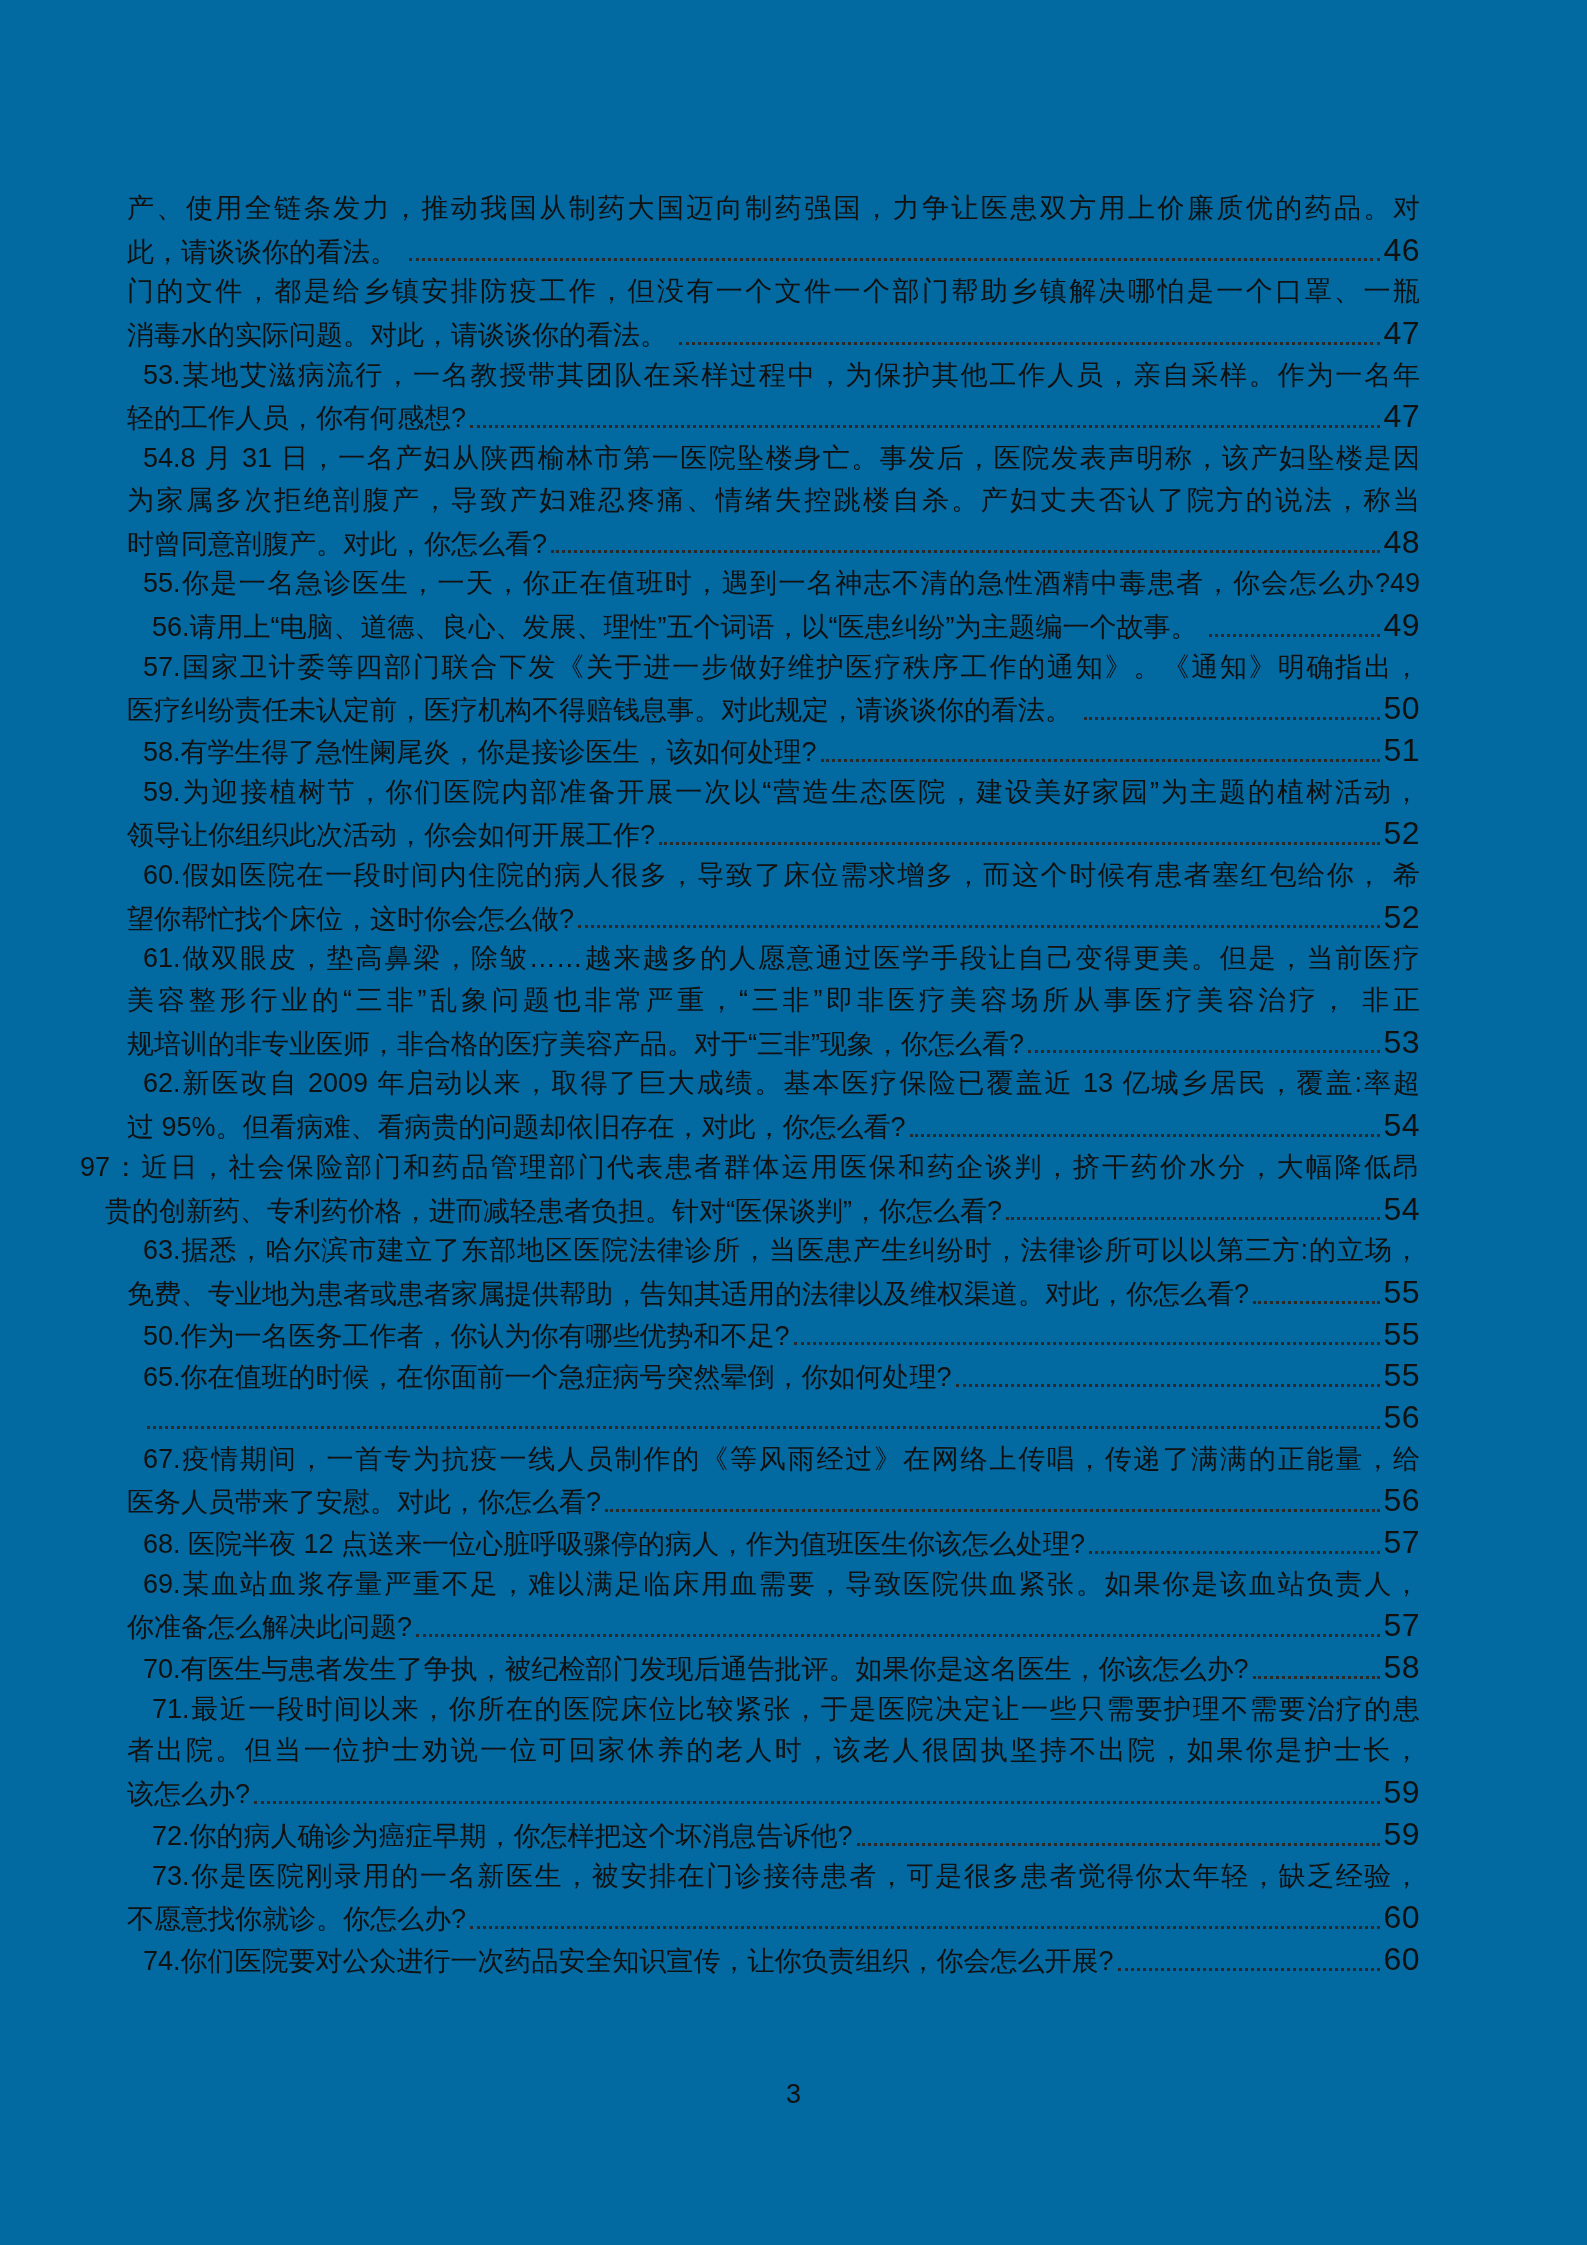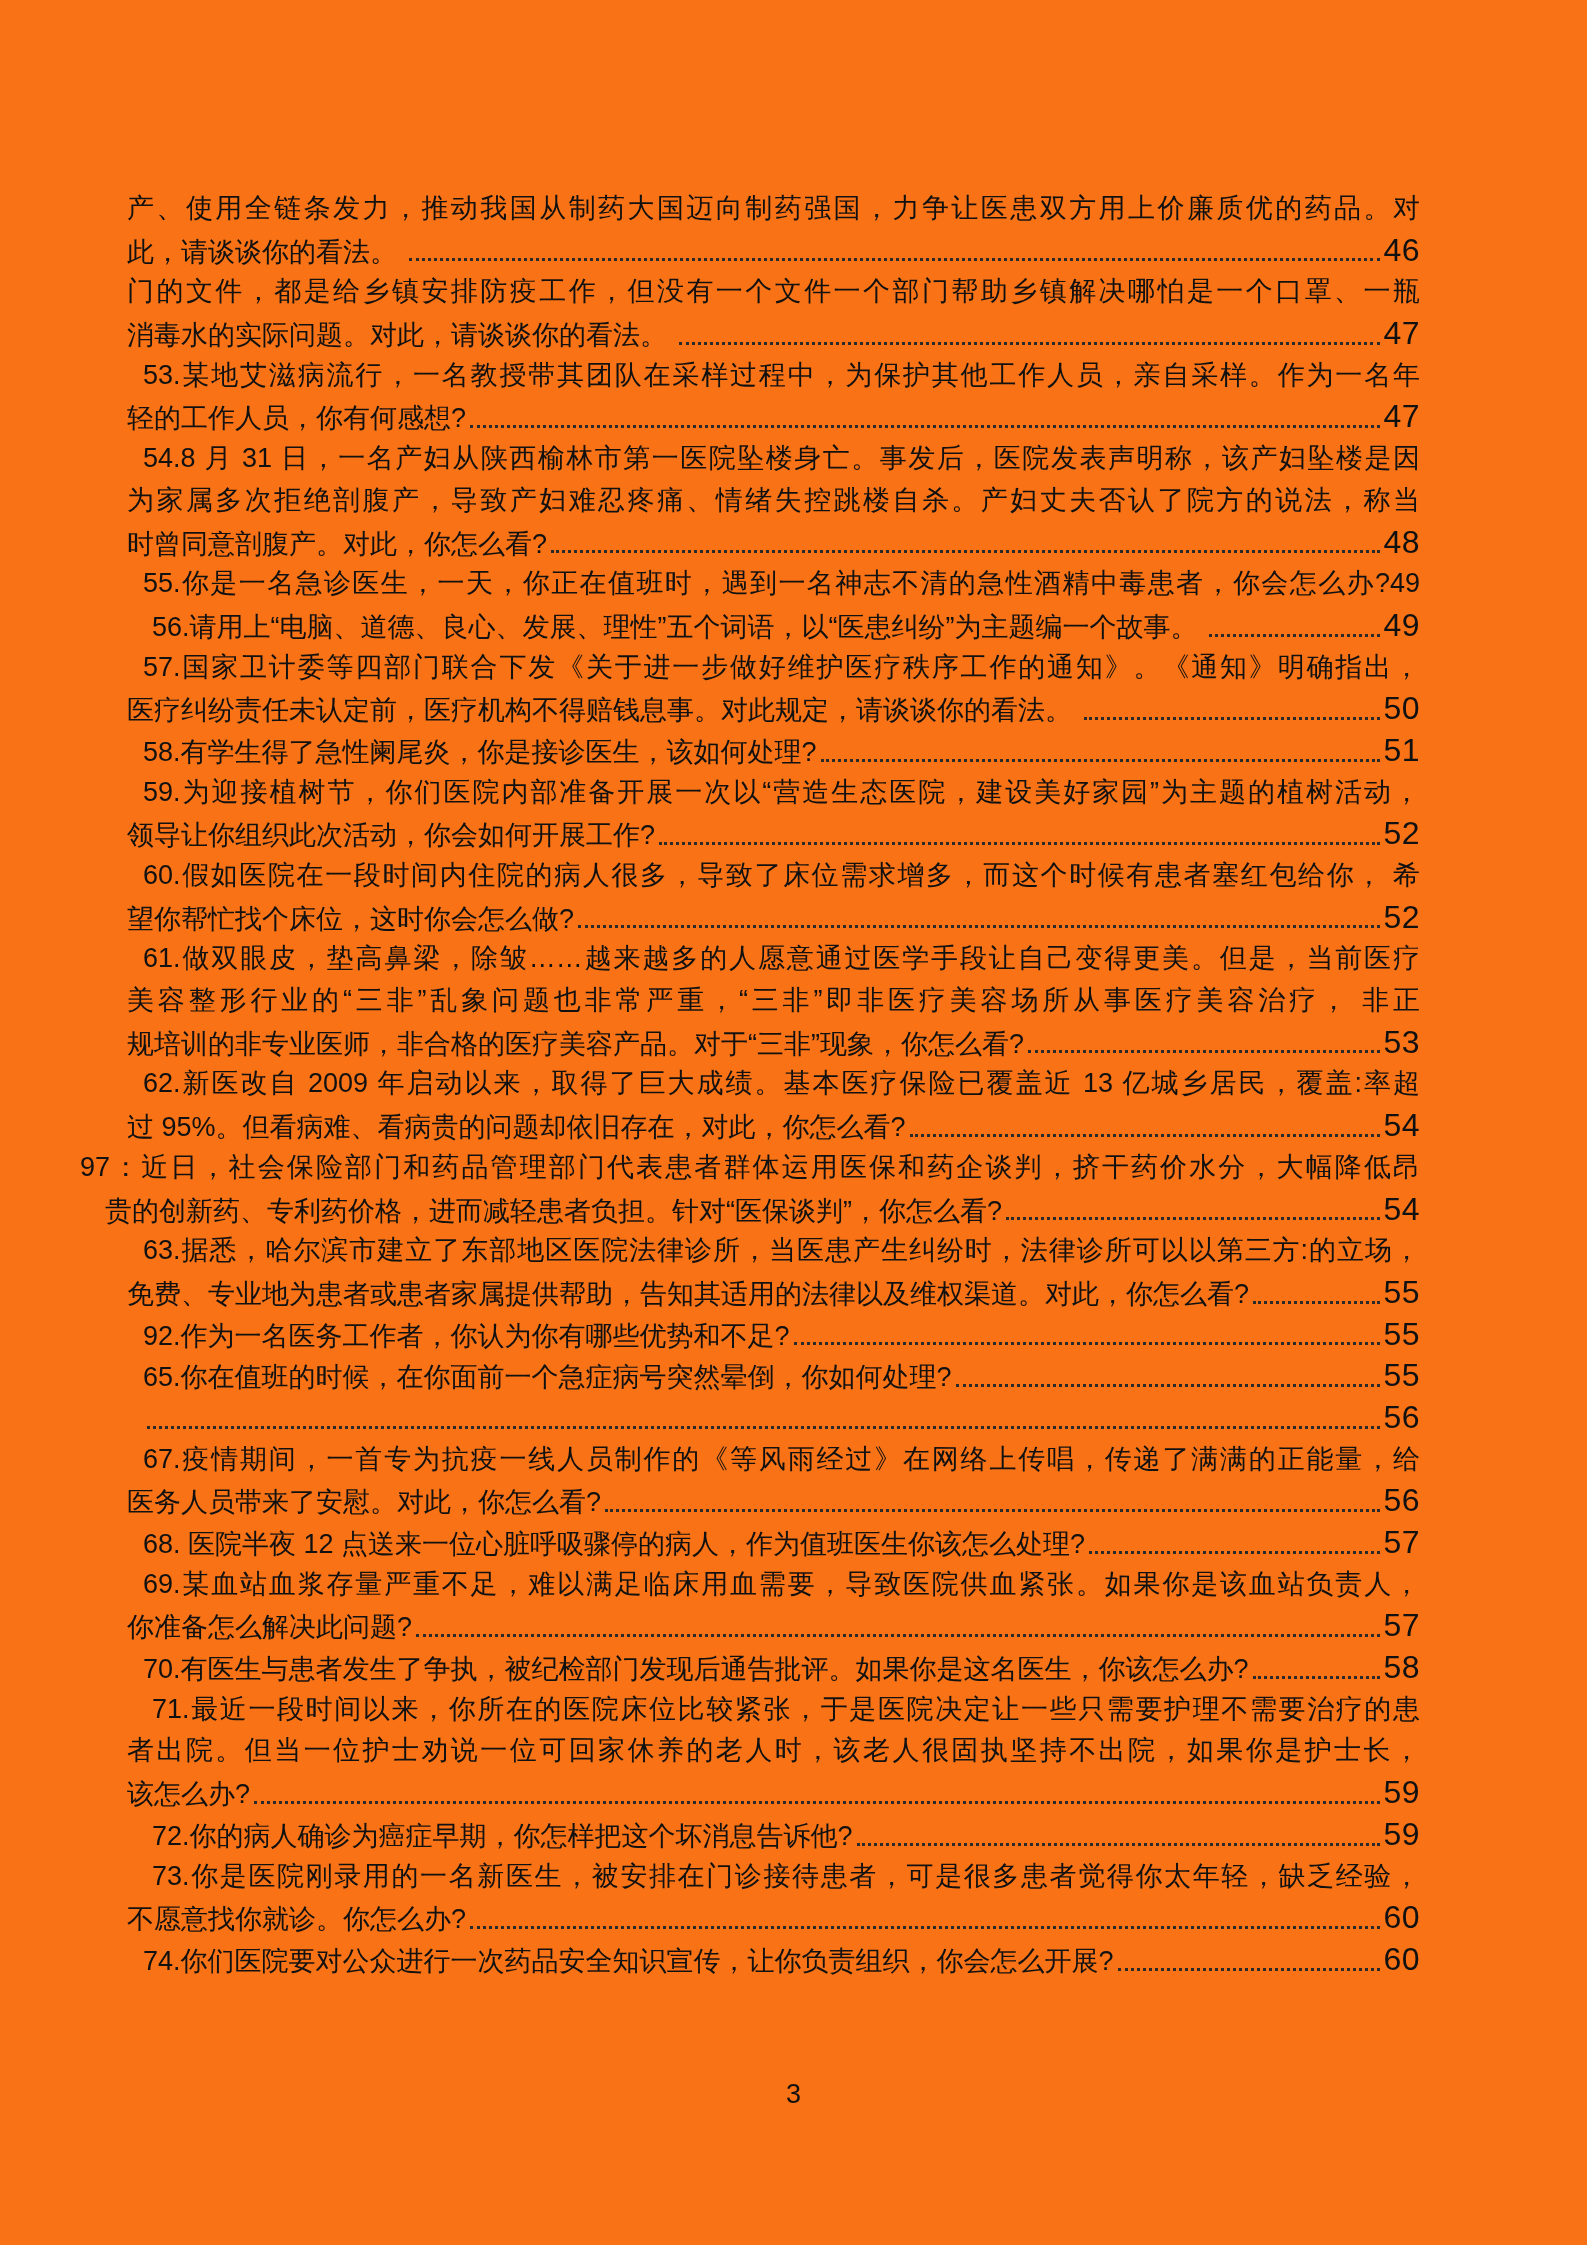--- a/index.html
+++ b/index.html
@@ -7,21 +7,21 @@
     margin: 0; padding: 0;
     width: 1587px; height: 2245px;
     background: #ffffff;
     overflow: hidden;
     font-family: "Liberation Sans", sans-serif;
     color: #111111;
   }
   .page {
     position: relative;
     width: 1587px; height: 2245px;
-    background: #f97316;
+    background: #0369a1;
   }
   .toc {
     position: absolute;
     left: 80px; top: 188px;
     width: 1340px;
   }
   .row {
     height: 41.7px;
     line-height: 41.7px;
     font-size: 27px;
@@ -148,21 +148,21 @@
         <span class="leader"></span>
         <span class="pg">54</span>
       </div>
       <div class="row ind-num full"><span class="t">63.据悉，哈尔滨市建立了东部地区医院法律诊所，当医患产生纠纷时，法律诊所可以以第三方:的立场，</span></div>
       <div class="row ind-cont prow">
         <span class="t">免费、专业地为患者或患者家属提供帮助，告知其适用的法律以及维权渠道。对此，你怎么看?</span>
         <span class="leader"></span>
         <span class="pg">55</span>
       </div>
       <div class="row ind-num prow">
-        <span class="t">92.作为一名医务工作者，你认为你有哪些优势和不足?</span>
+        <span class="t">50.作为一名医务工作者，你认为你有哪些优势和不足?</span>
         <span class="leader"></span>
         <span class="pg">55</span>
       </div>
       <div class="row ind-num prow">
         <span class="t">65.你在值班的时候，在你面前一个急症病号突然晕倒，你如何处理?</span>
         <span class="leader"></span>
         <span class="pg">55</span>
       </div>
       <div class="row ind-num prow">
         <span class="leader"></span>

